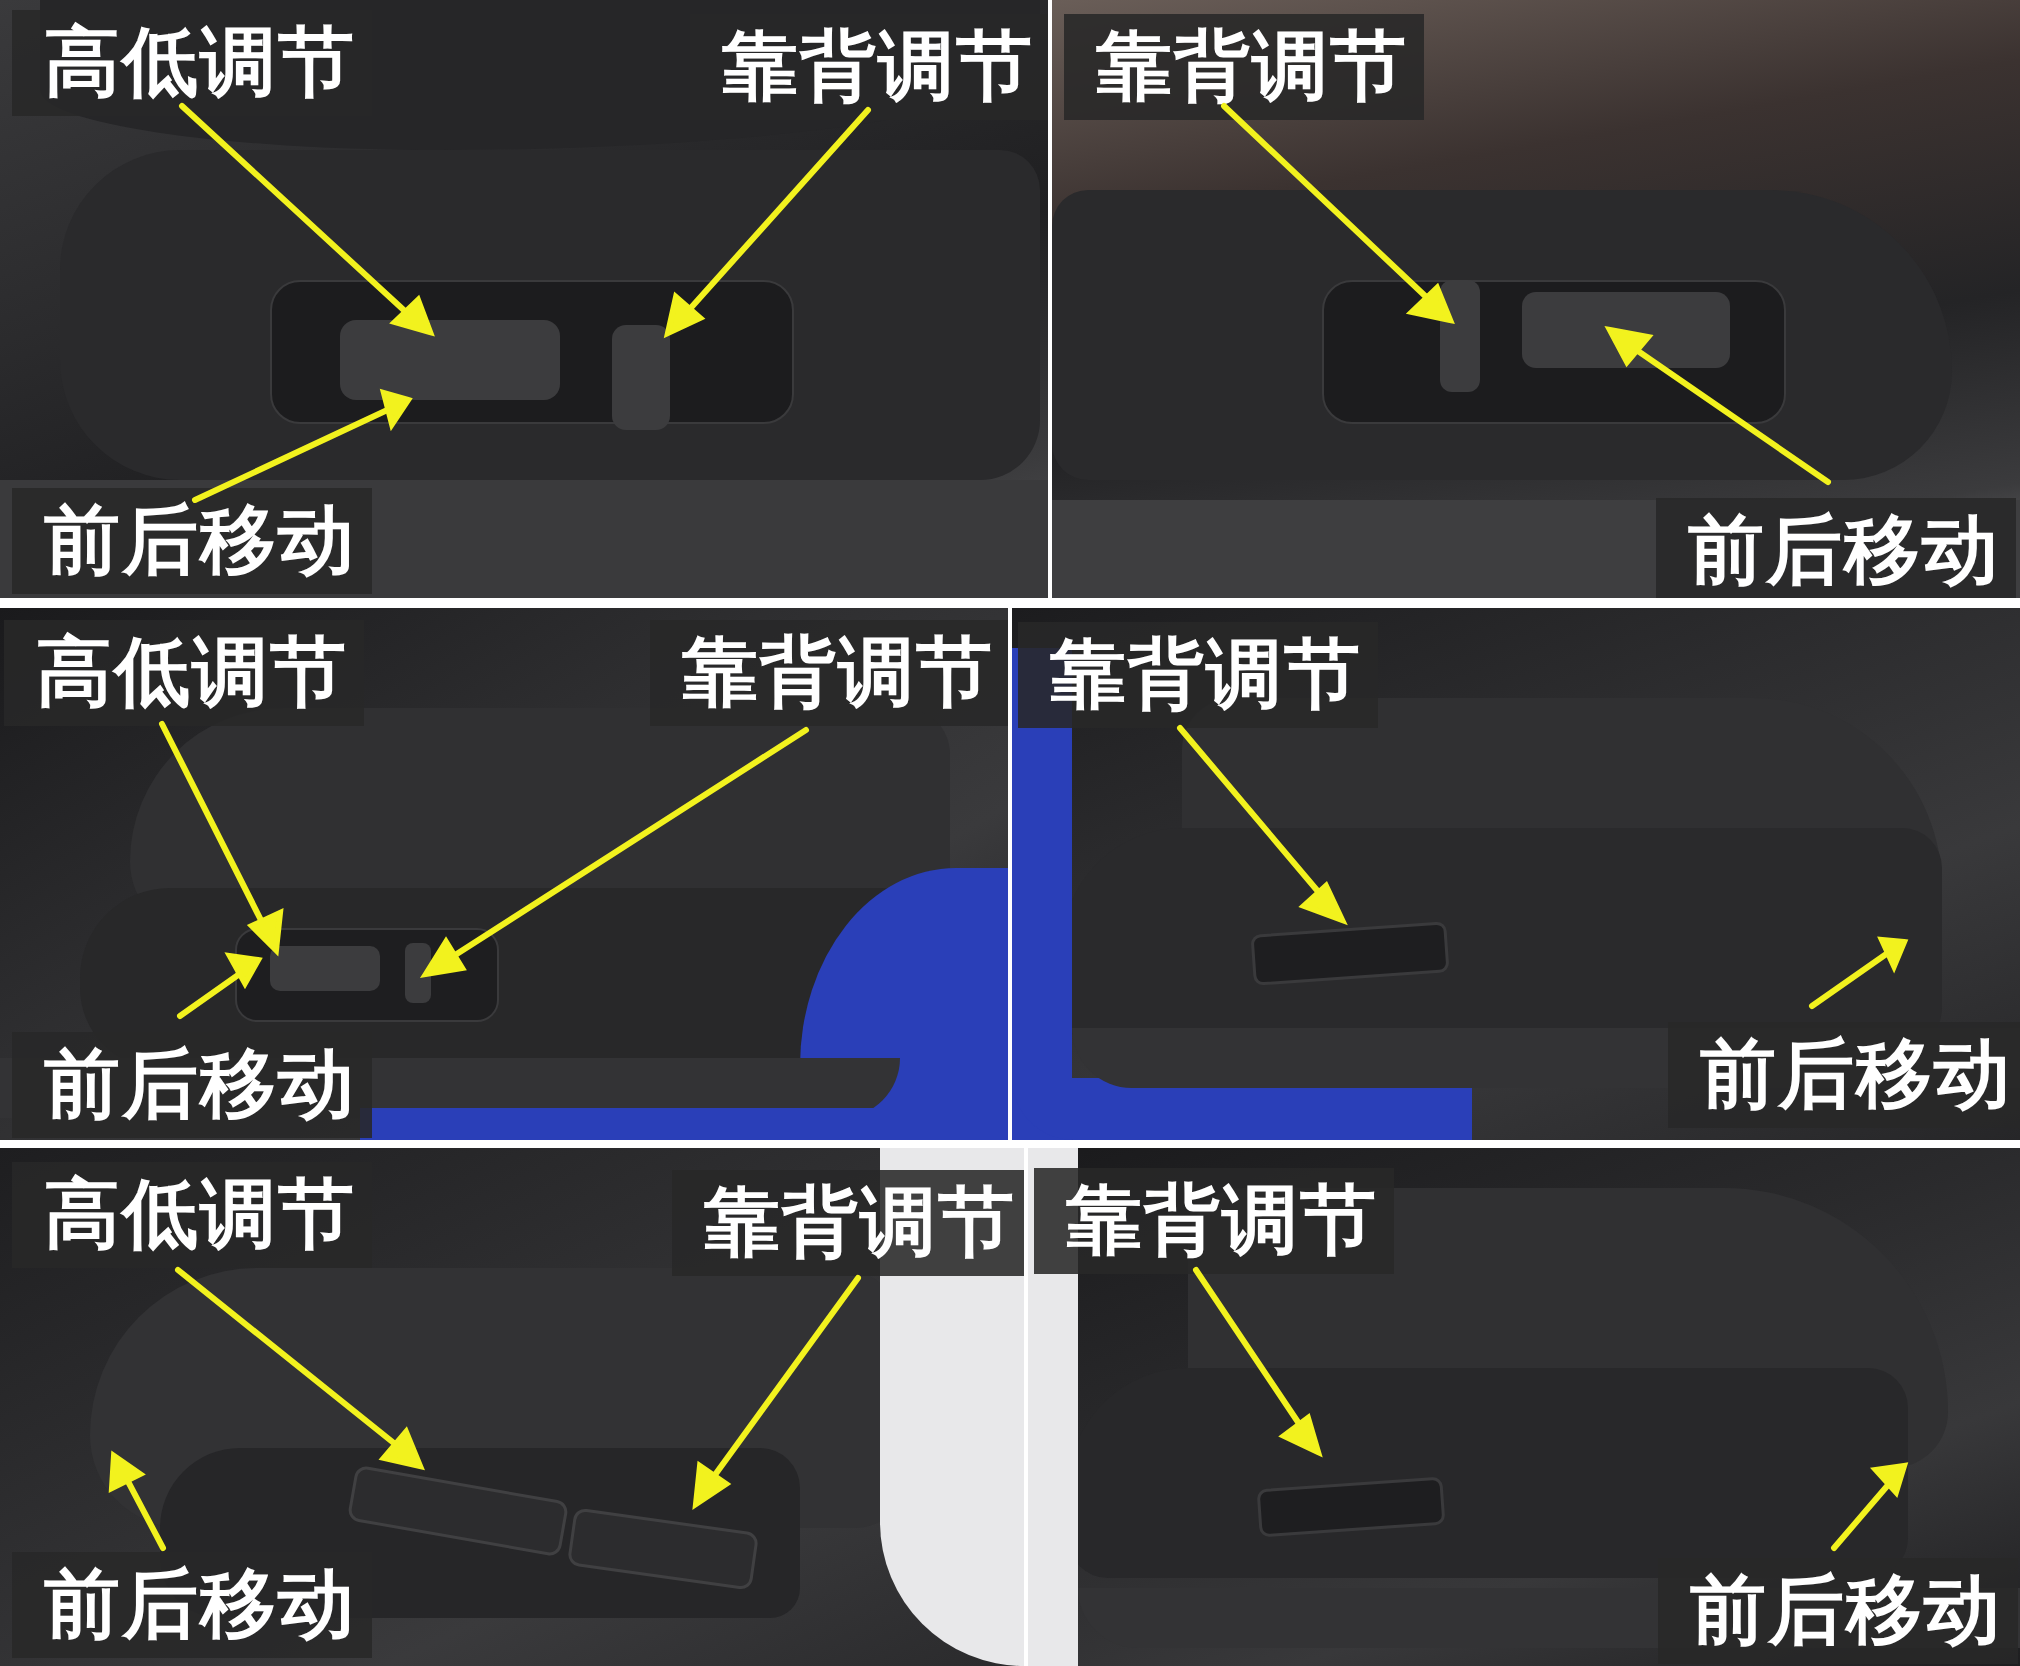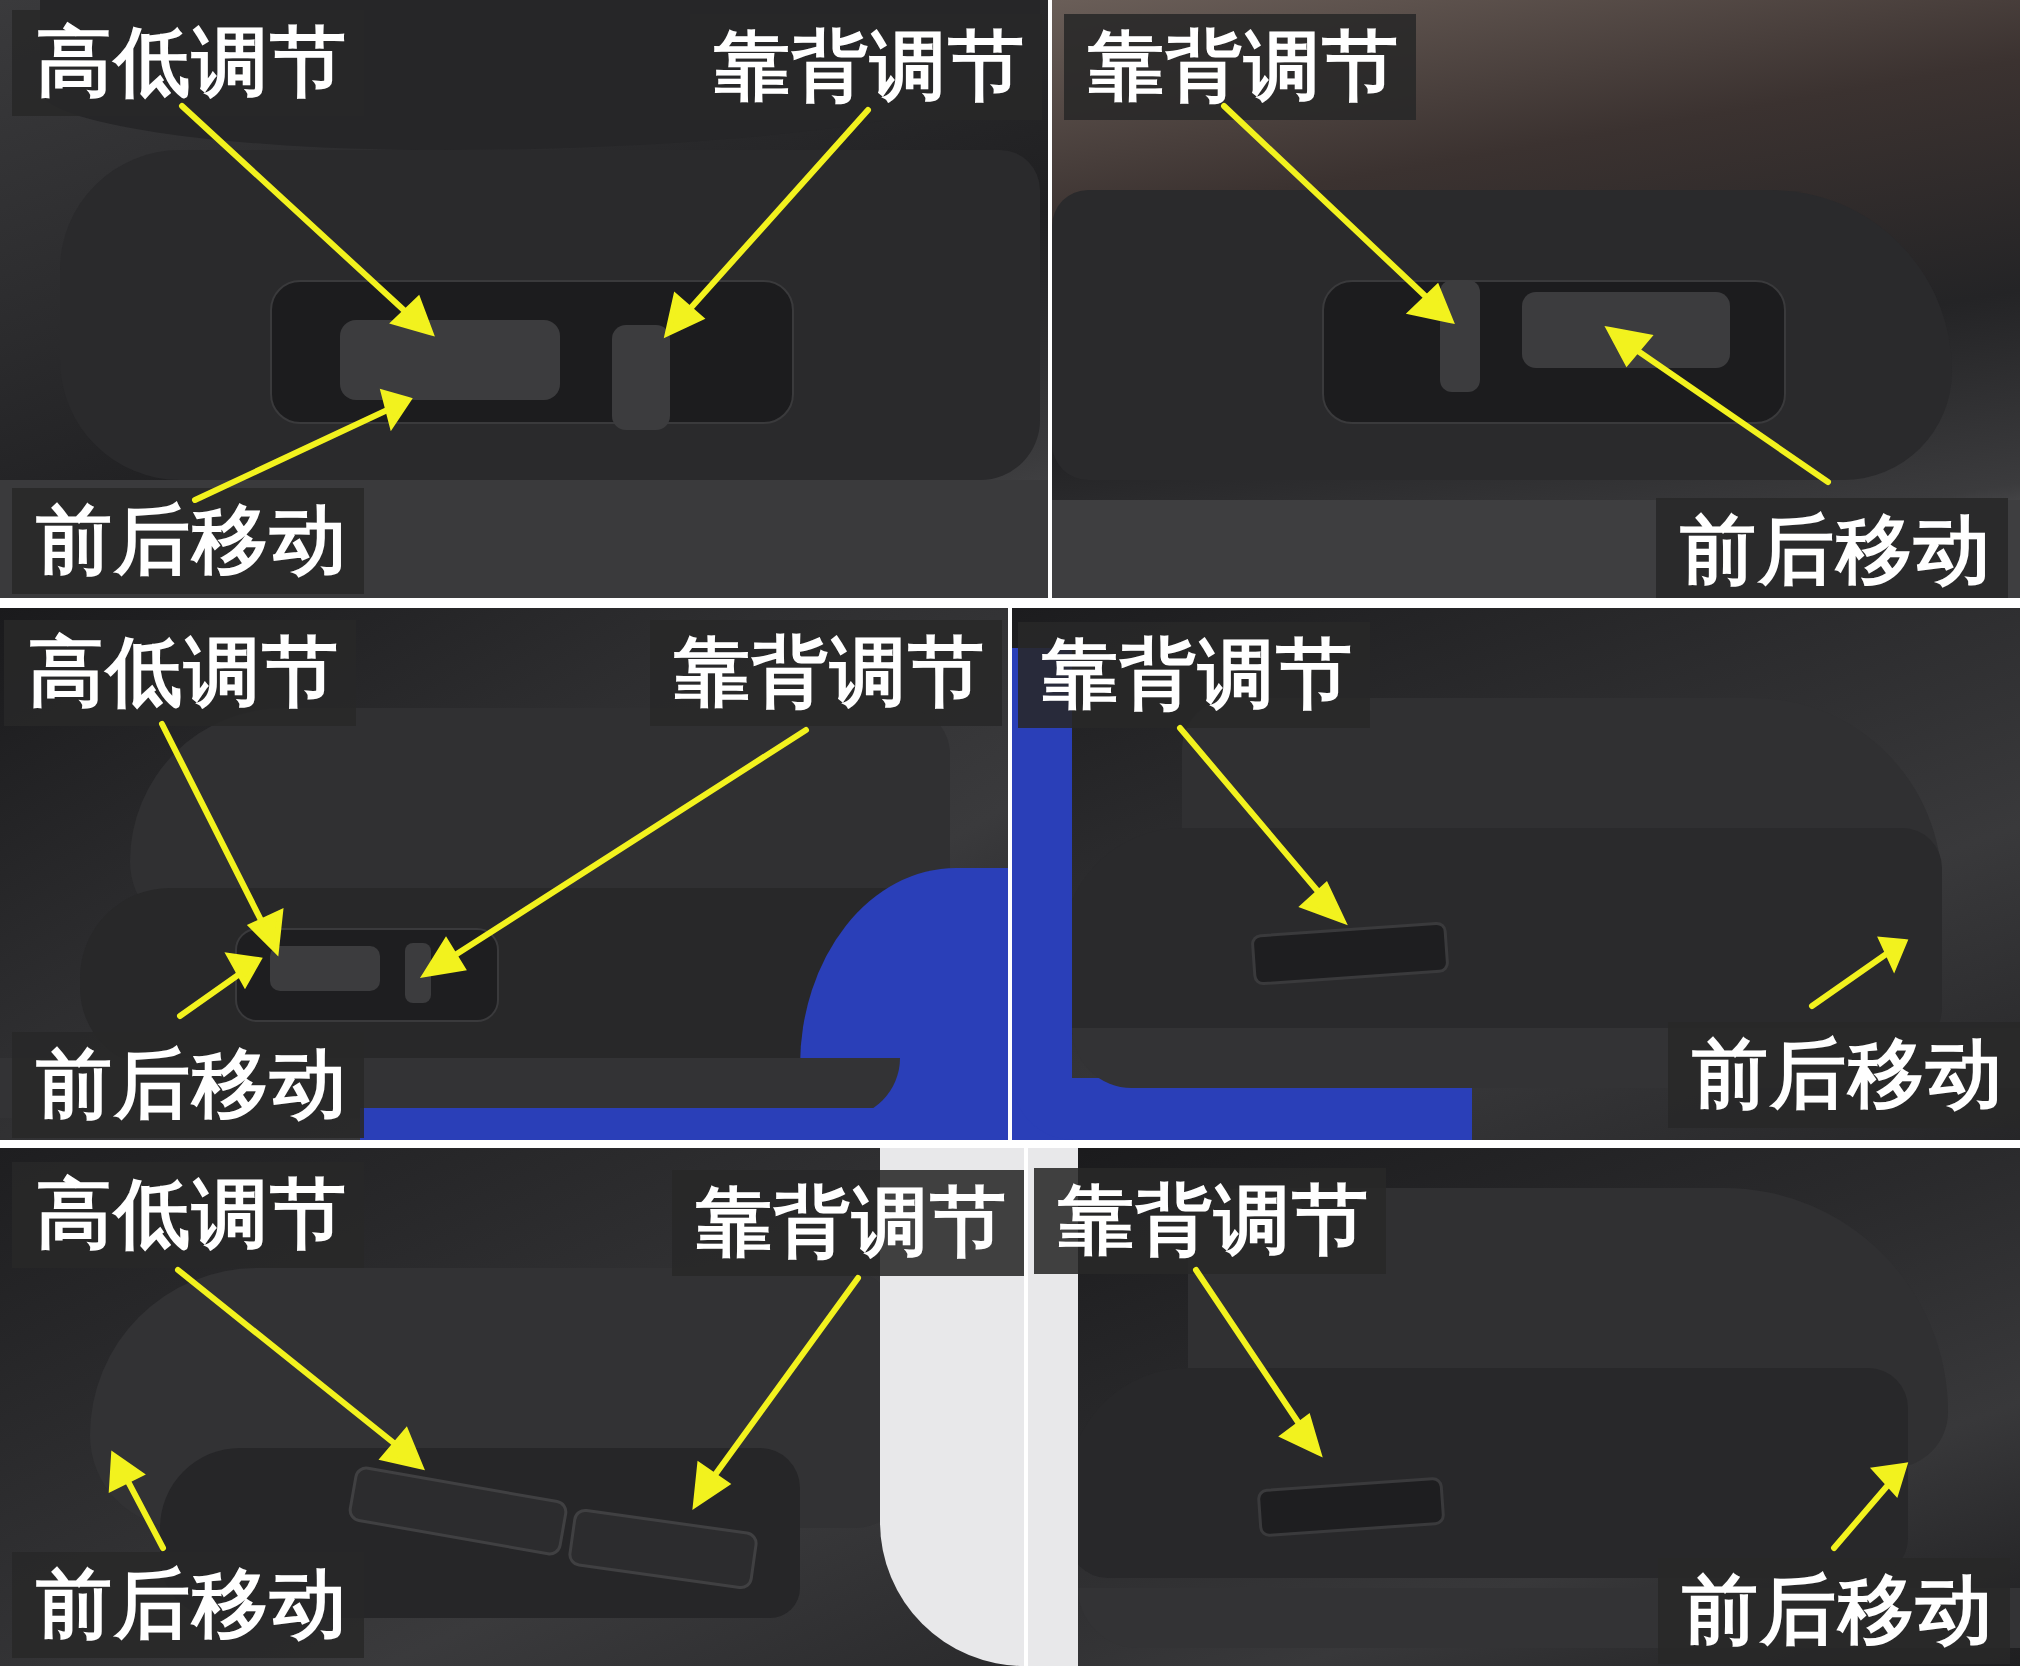--- a/index.html
+++ b/index.html
@@ -2,21 +2,21 @@
 <html><head>
 <meta charset="utf-8">
 <style>
   html, body { margin: 0; padding: 0; background: #ffffff; }
   body { width: 2020px; height: 1666px; position: relative; overflow: hidden; font-family: "DejaVu Sans", sans-serif; }
   .panel { position: absolute; overflow: hidden; background: #2a2a2c; }
   .photo-bg { position: absolute; inset: 0; }
   .label {
     position: absolute; background: rgba(40,40,40,0.88); color: #ffffff;
     font-family: "DejaVu Sans", sans-serif; font-weight: bold;
-    font-size: 76px; line-height: 1; padding: 14px 16px 16px 24px; letter-spacing: 2px;
+    font-size: 76px; line-height: 1; padding: 14px 16px 16px 32px; letter-spacing: 2px;
     white-space: nowrap;
   }
   svg.arrows { position: absolute; inset: 0; width: 100%; height: 100%; pointer-events: none; }
   .shape { position: absolute; }
 </style>
 </head>
 <body>
 
 <div class="panel" style="left:0;top:0;width:1048px;height:598px;">
   <div class="photo-bg" style="background: linear-gradient(160deg,#3a3a3c 0%,#2b2b2d 35%,#1f1f21 60%,#3b3b3d 85%,#505052 100%);"></div>

